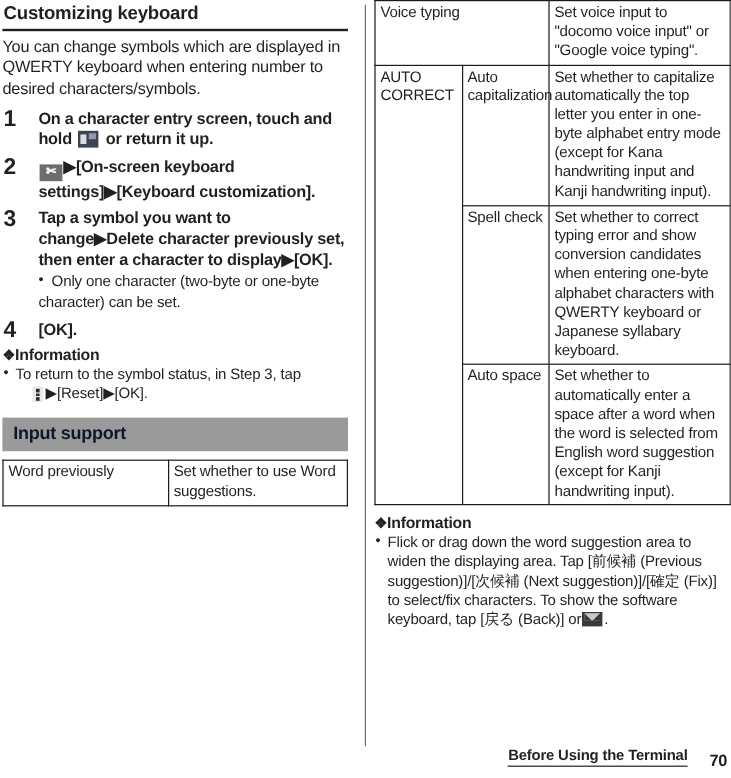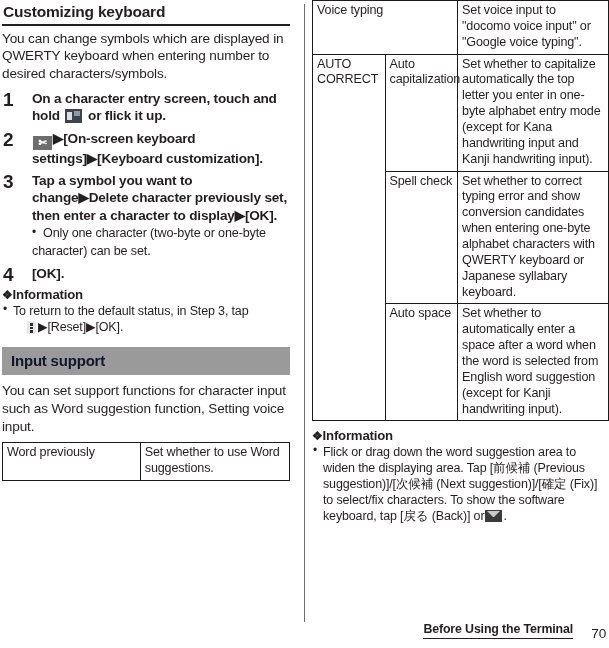--- a/index.html
+++ b/index.html
@@ -231,40 +231,41 @@
     letter-spacing: -0.15px;
     border-bottom: 1.6px solid #231f20;
     padding-bottom: 2px;
     margin-top: 45px;
   }
   .footer-page {
     position: absolute;
     right: 3px; bottom: 3px;
     font-size: 13.6px;
     letter-spacing: -0.2px;
+    font-weight: bold;
   }
 </style>
 </head>
 <body>
 
 <div id="page">
 
   <div class="col-left">
 
     <div class="sec-title">Customizing keyboard</div>
     <div class="sec-rule"></div>
 
     <p class="body-text">You can change symbols which are displayed in QWERTY keyboard when entering number to desired characters/symbols.</p>
 
     <div class="step">
       <span class="step-num">1</span>
       <div class="step-text">
         <span>On a character entry screen, touch and hold</span>
         <span class="ic ic-keypad"></span>
-        <span>or flick it up.</span>
+        <span>or return it up.</span>
       </div>
     </div>
 
     <div class="step">
       <span class="step-num">2</span>
       <div class="step-text">
         <span class="ic ic-scissors">✄</span><span>▶[On-screen keyboard settings]▶[Keyboard customization].</span>
       </div>
     </div>
 
@@ -282,29 +283,28 @@
     <div class="step">
       <span class="step-num">4</span>
       <div class="step-text">[OK].</div>
     </div>
 
     <div class="info-head">
       <span class="diamond">❖</span><span>Information</span>
     </div>
     <div class="info-item">
       <span class="dot">•</span>
-      <span>To return to the default status, in Step 3, tap</span>
+      <span>To return to the symbol status, in Step 3, tap</span>
       <span class="cont">
         <span class="ic ic-kebab"><i></i><i></i><i></i></span><span>▶[Reset]▶[OK].</span>
       </span>
     </div>
 
     <div class="bar-head">Input support</div>
 
-    <p class="body-text">You can set support functions for character input such as Word suggestion function, Setting voice input.</p>
 
     <table class="spec tbl-left">
       <tbody>
         <tr>
           <td class="k" style="width:48%">Word previously</td>
           <td class="v">Set whether to use Word suggestions.</td>
         </tr>
       </tbody>
     </table>
 

